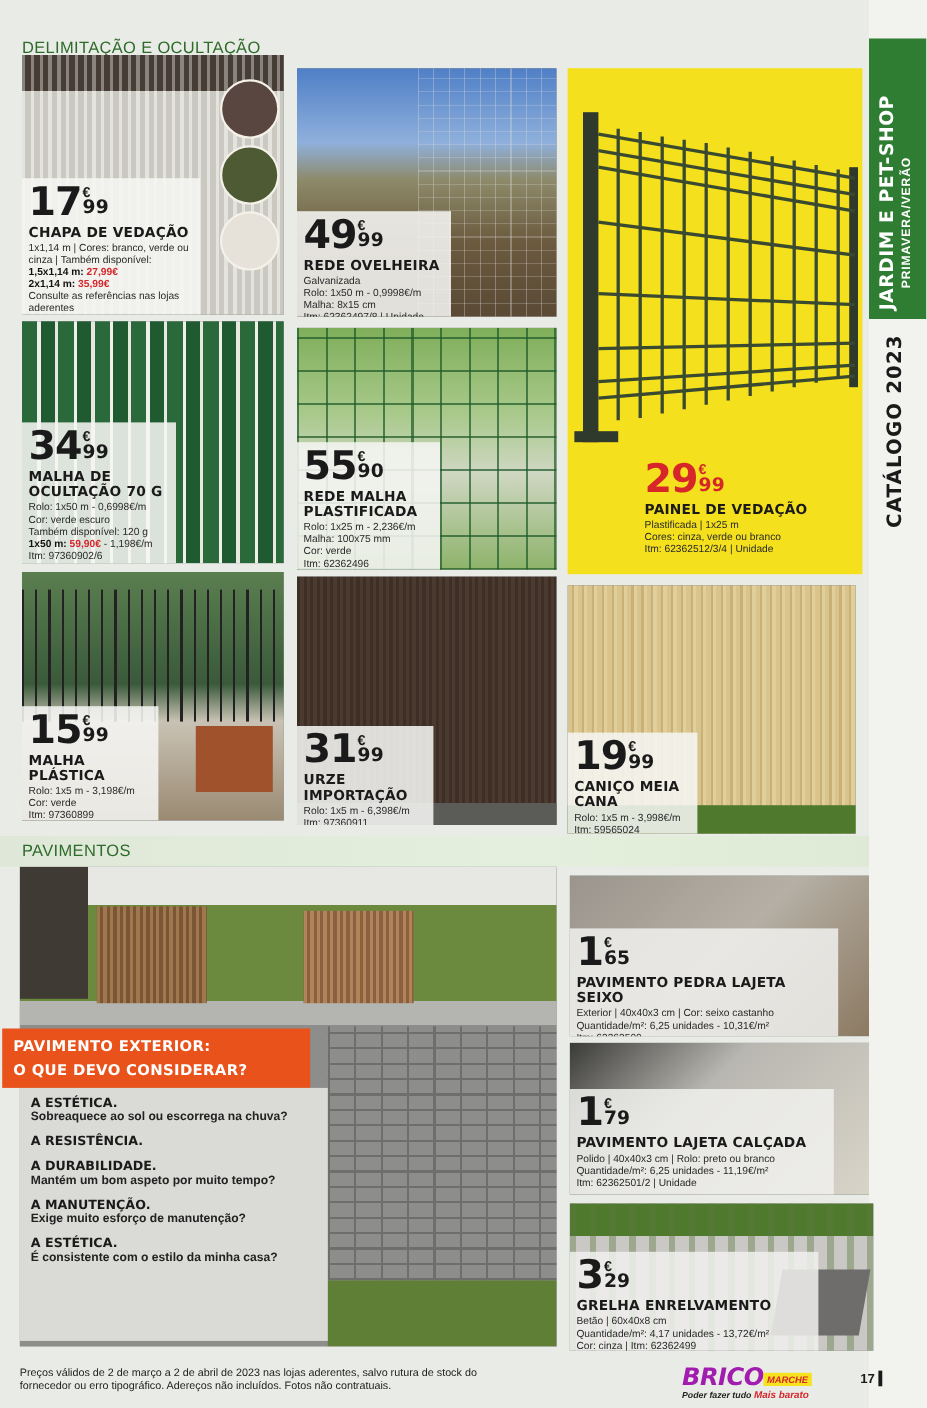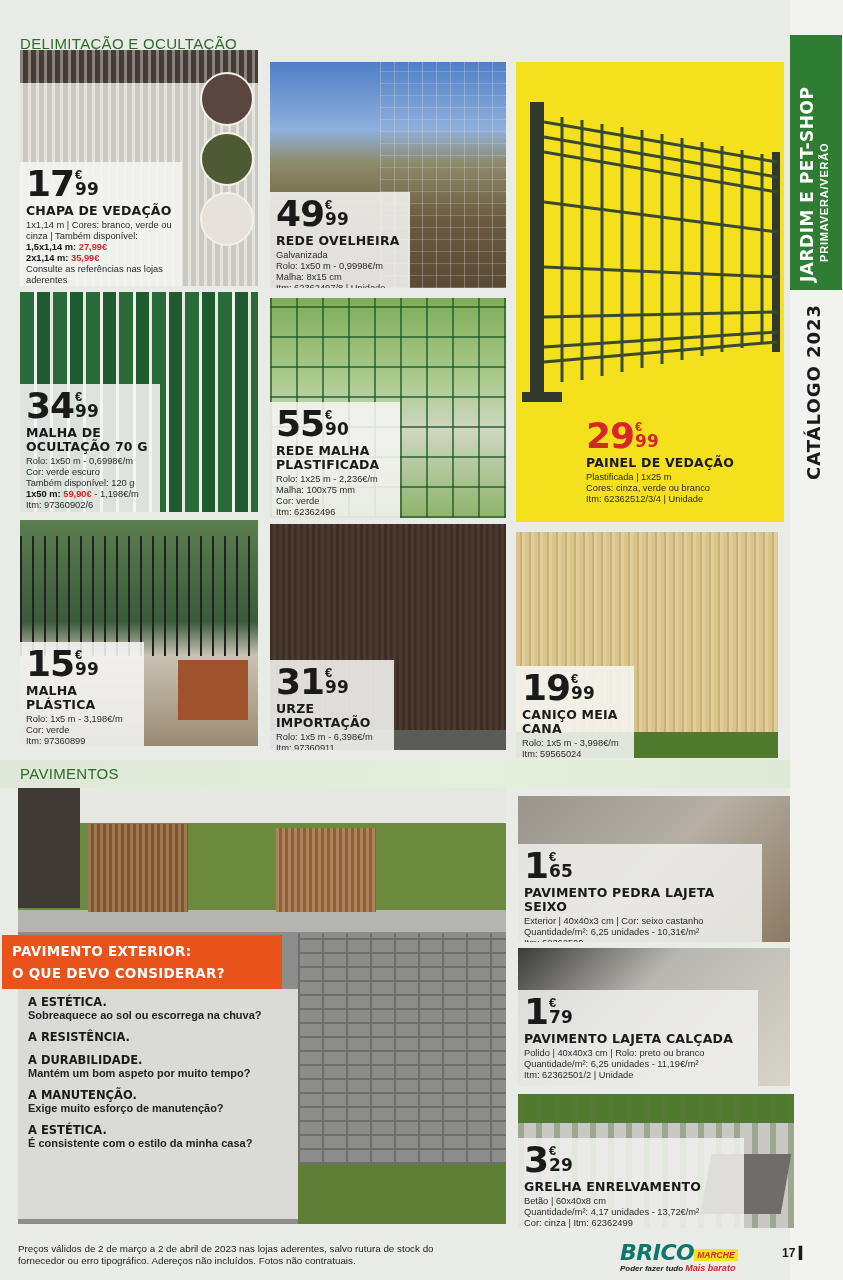--- a/index.html
+++ b/index.html
@@ -71,21 +71,21 @@
   .tips {
     position: absolute; left: 18px; top: 989px; width: 280px; height: 230px;
     background: rgba(236,236,230,0.82);
     padding: 6px 10px;
   }
   .tip { margin-bottom: 9px; }
   .tip .t { font-weight: 900; font-size: 11.5px; font-family: "DejaVu Sans", sans-serif; }
   .tip .q { font-size: 11px; font-weight: 700; color: #222; }
   .footer-note { position: absolute; left: 18px; top: 1243px; width: 440px; font-size: 9.8px; line-height: 1.25; color: #222; }
   .brico { position: absolute; left: 620px; top: 1240px; }
-  .brico .b1 { color: #0f766e; font-weight: 900; font-size: 22px; font-style: italic; font-family: "DejaVu Sans", sans-serif; letter-spacing: -0.5px; }
+  .brico .b1 { color: #a21caf; font-weight: 900; font-size: 22px; font-style: italic; font-family: "DejaVu Sans", sans-serif; letter-spacing: -0.5px; }
   .brico .b2 { display: inline-block; background: #f6e21f; color: #d6262a; font-weight: 900; font-size: 8.5px; font-style: italic; padding: 1px 3px; vertical-align: 2px; }
   .brico .tag { font-size: 8px; font-style: italic; font-weight: 700; color: #222; margin-top: -2px; }
   .brico .tag span { color: #d6262a; font-size: 9px; }
   .page-num { position: absolute; left: 782px; top: 1246px; font-size: 12px; font-weight: 700; }
 </style>
 </head>
 <body>
 
 <div class="side-band"></div>
 <div class="side-green"></div>

